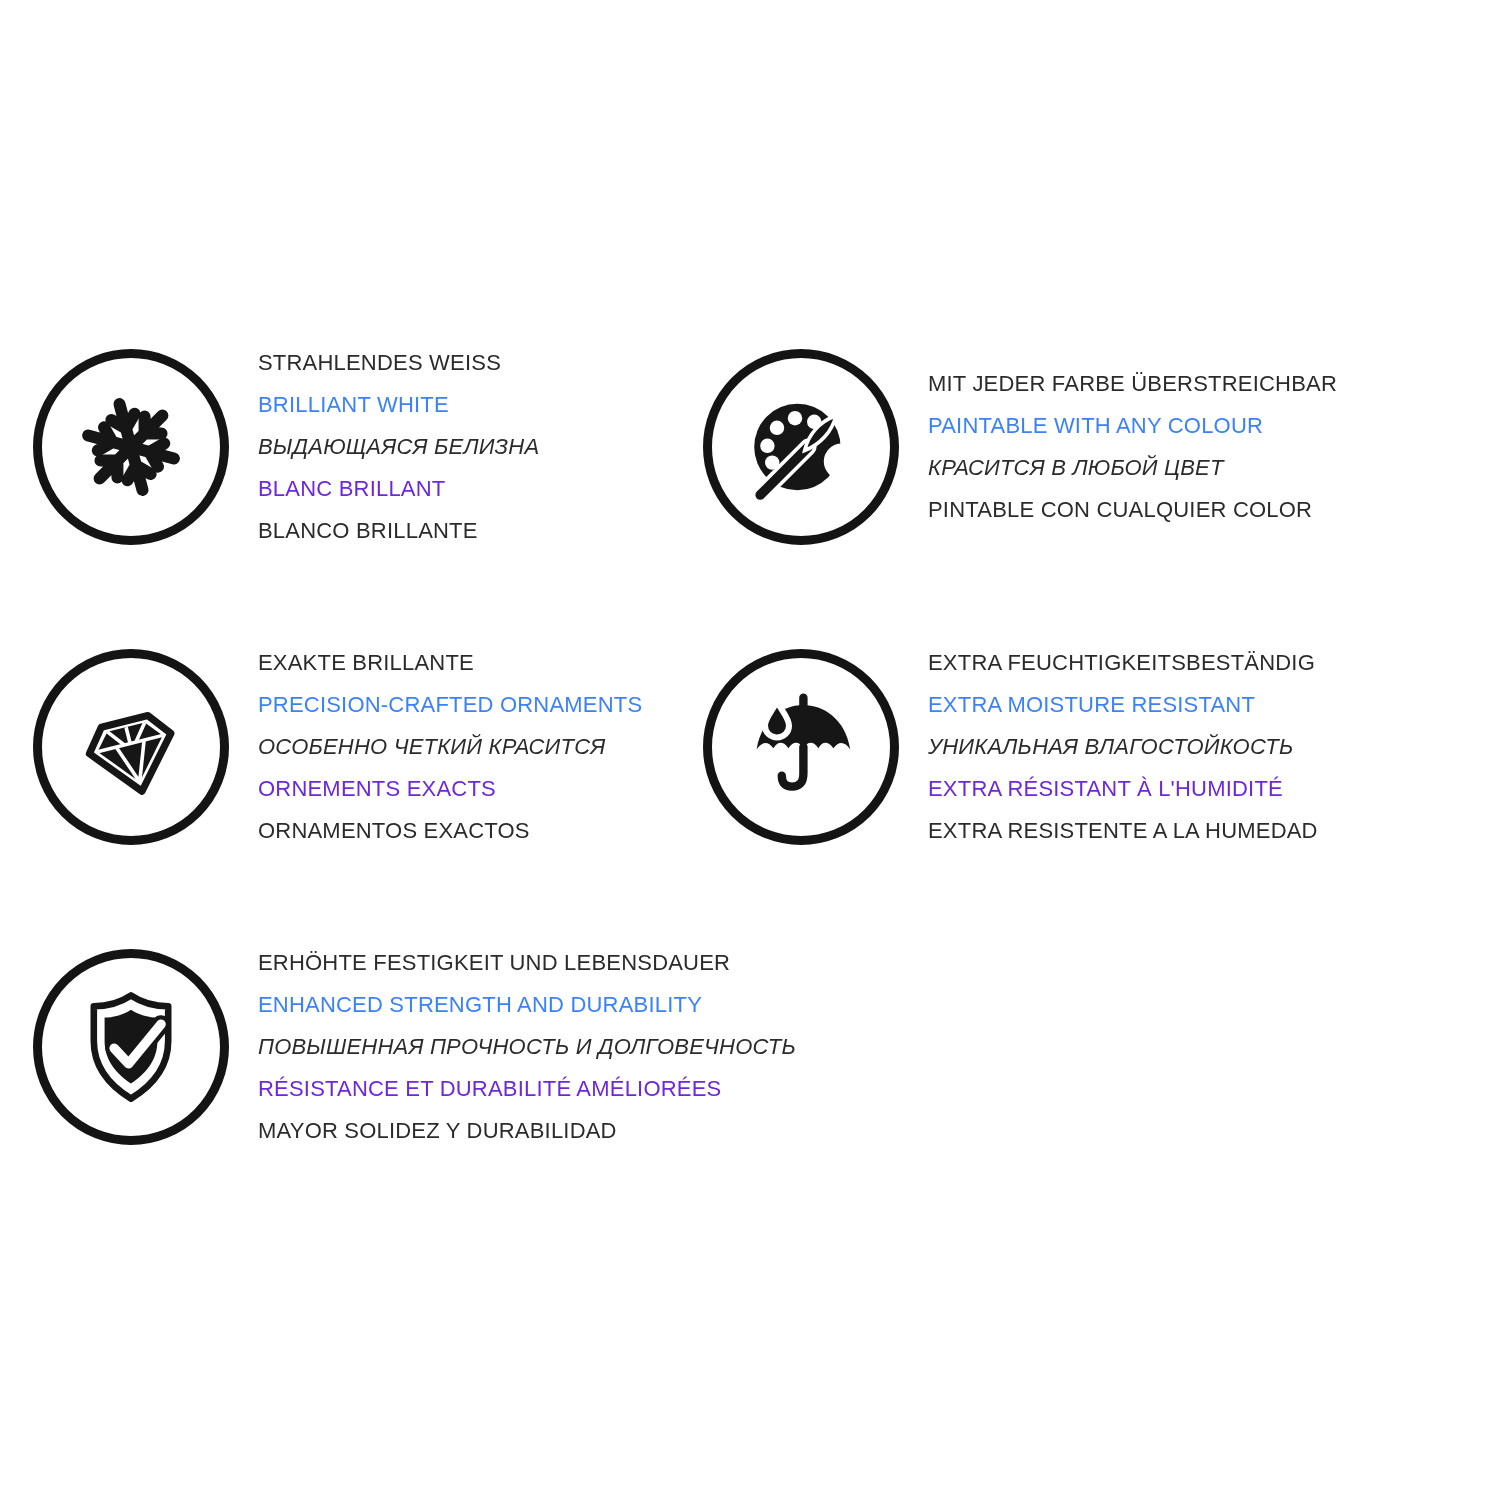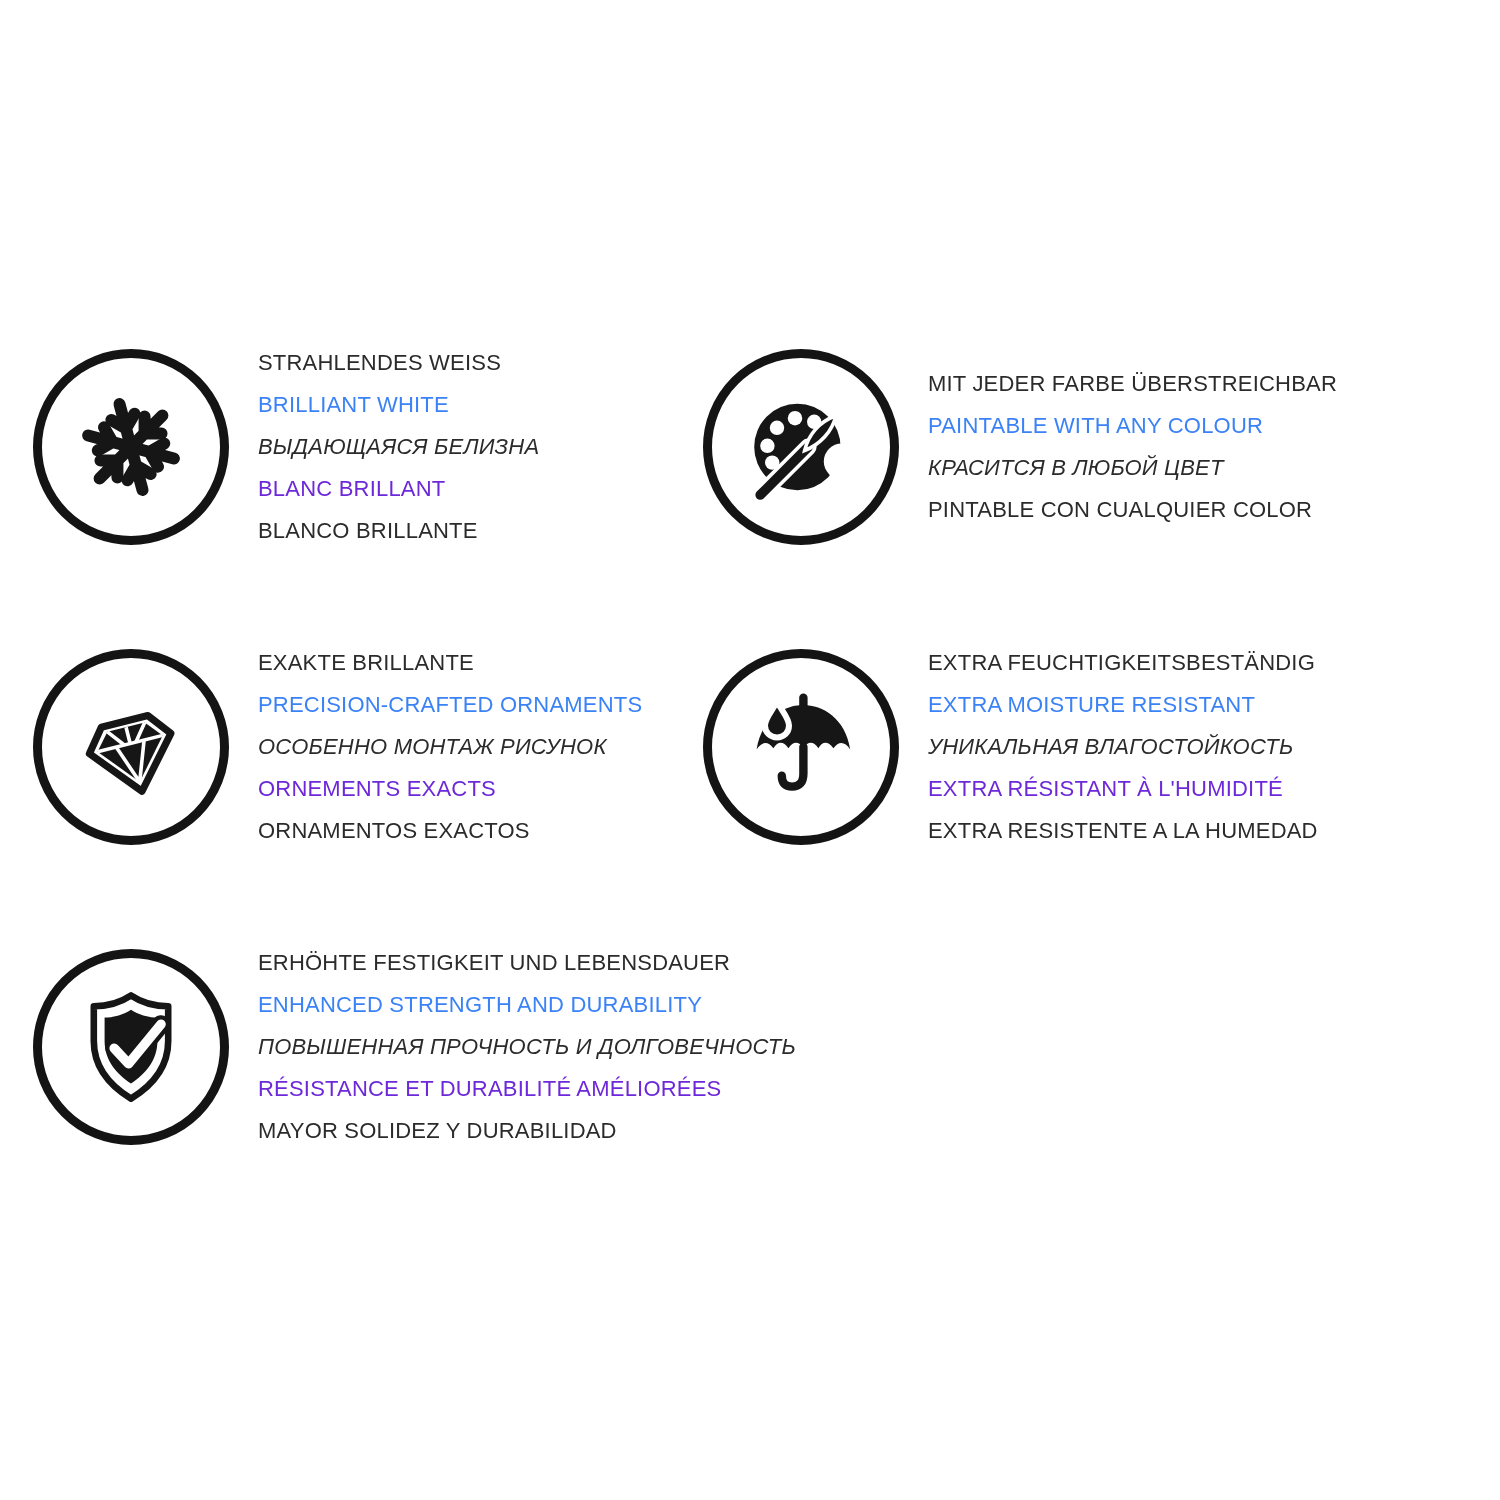--- a/index.html
+++ b/index.html
@@ -102,21 +102,21 @@
               <path d="M22,47 L78,47"></path>
               <path d="M34,33 L45,47 M66,33 L55,47 M50,33 L50,47"></path>
               <path d="M38,47 L50,80 M62,47 L50,80"></path>
             </g>
           </g>
         </svg>
       </div>
       <div class="lines">
         <div class="line">EXAKTE BRILLANTE</div>
         <div class="line red">PRECISION-CRAFTED ORNAMENTS</div>
-        <div class="line italic">ОСОБЕННО МОНТАЖ РИСУНОК</div>
+        <div class="line italic">ОСОБЕННО ЧЕТКИЙ КРАСИТСЯ</div>
         <div class="line gold">ORNEMENTS EXACTS</div>
         <div class="line">ORNAMENTOS EXACTOS</div>
       </div>
     </section>
 
     <section class="feature">
       <div class="badge">
         <svg viewBox="0 0 100 100" aria-hidden="true">
           <line x1="52" y1="9" x2="52" y2="18" stroke="#161616" stroke-width="7" stroke-linecap="round"></line>
           <path d="M13,52 C17,26 36,15 52,15 C68,15 87,26 91,52 Q84,42 77,51 Q70,42 64.5,51 Q58,42 52,51 Q46,42 39.5,51 Q33,42 27,51 Q20,42 13,52 Z" fill="#161616"></path>

